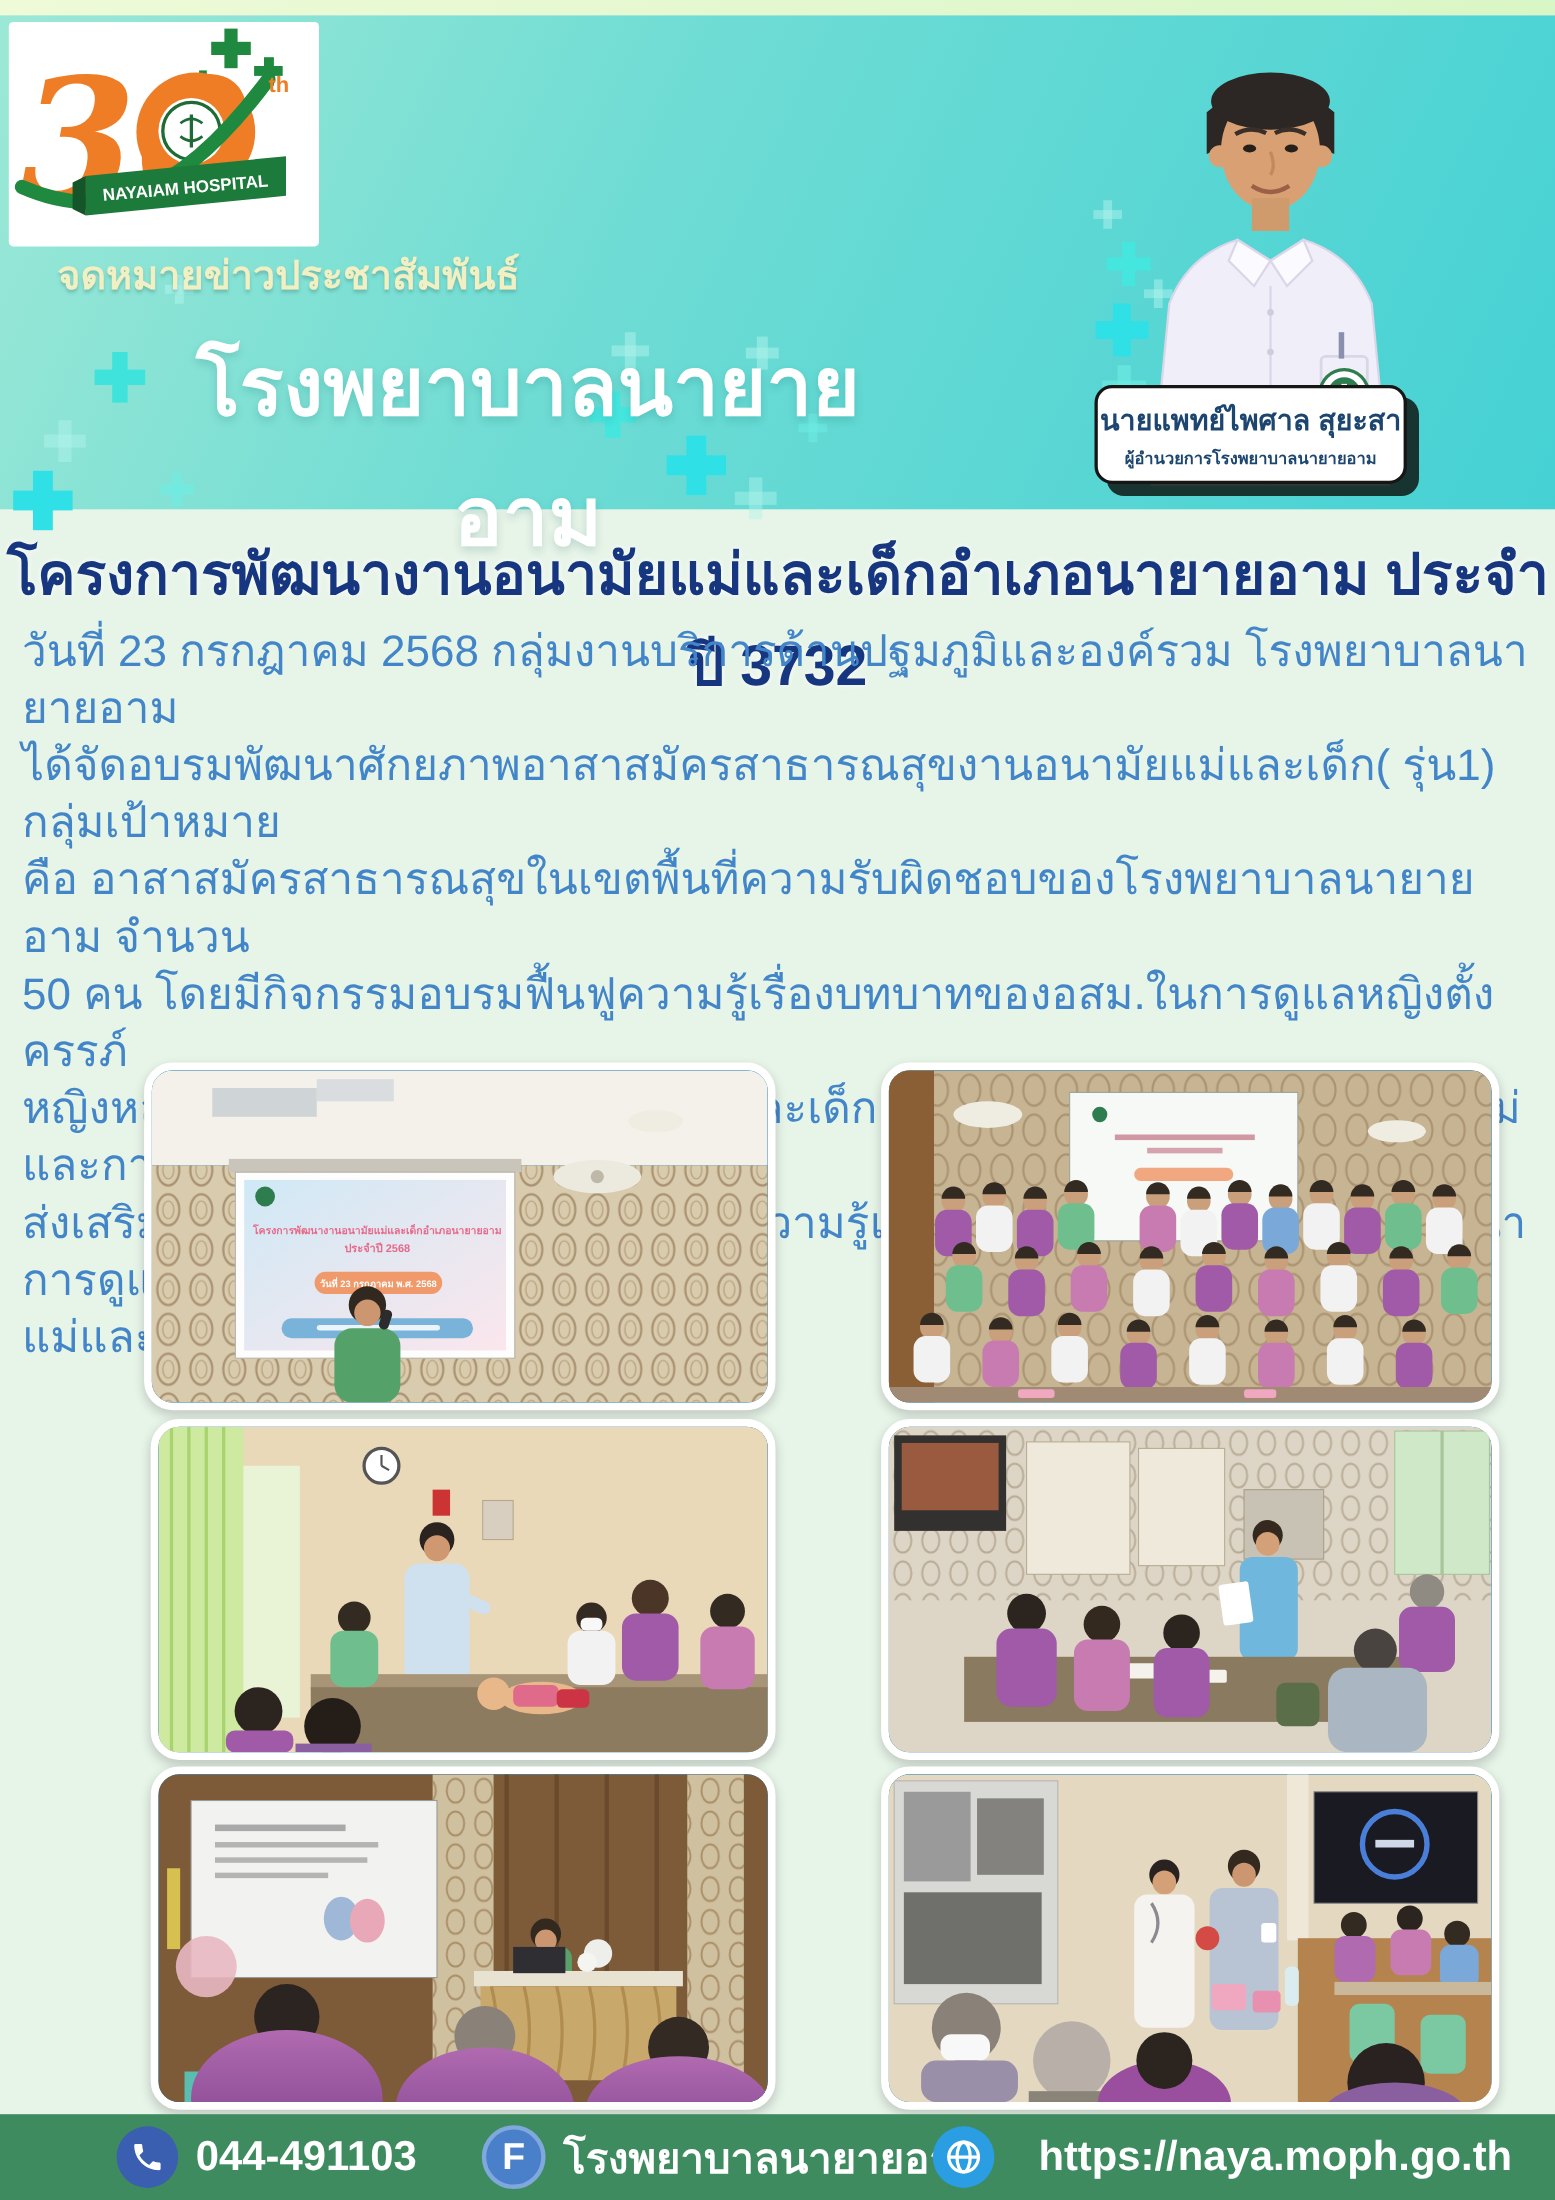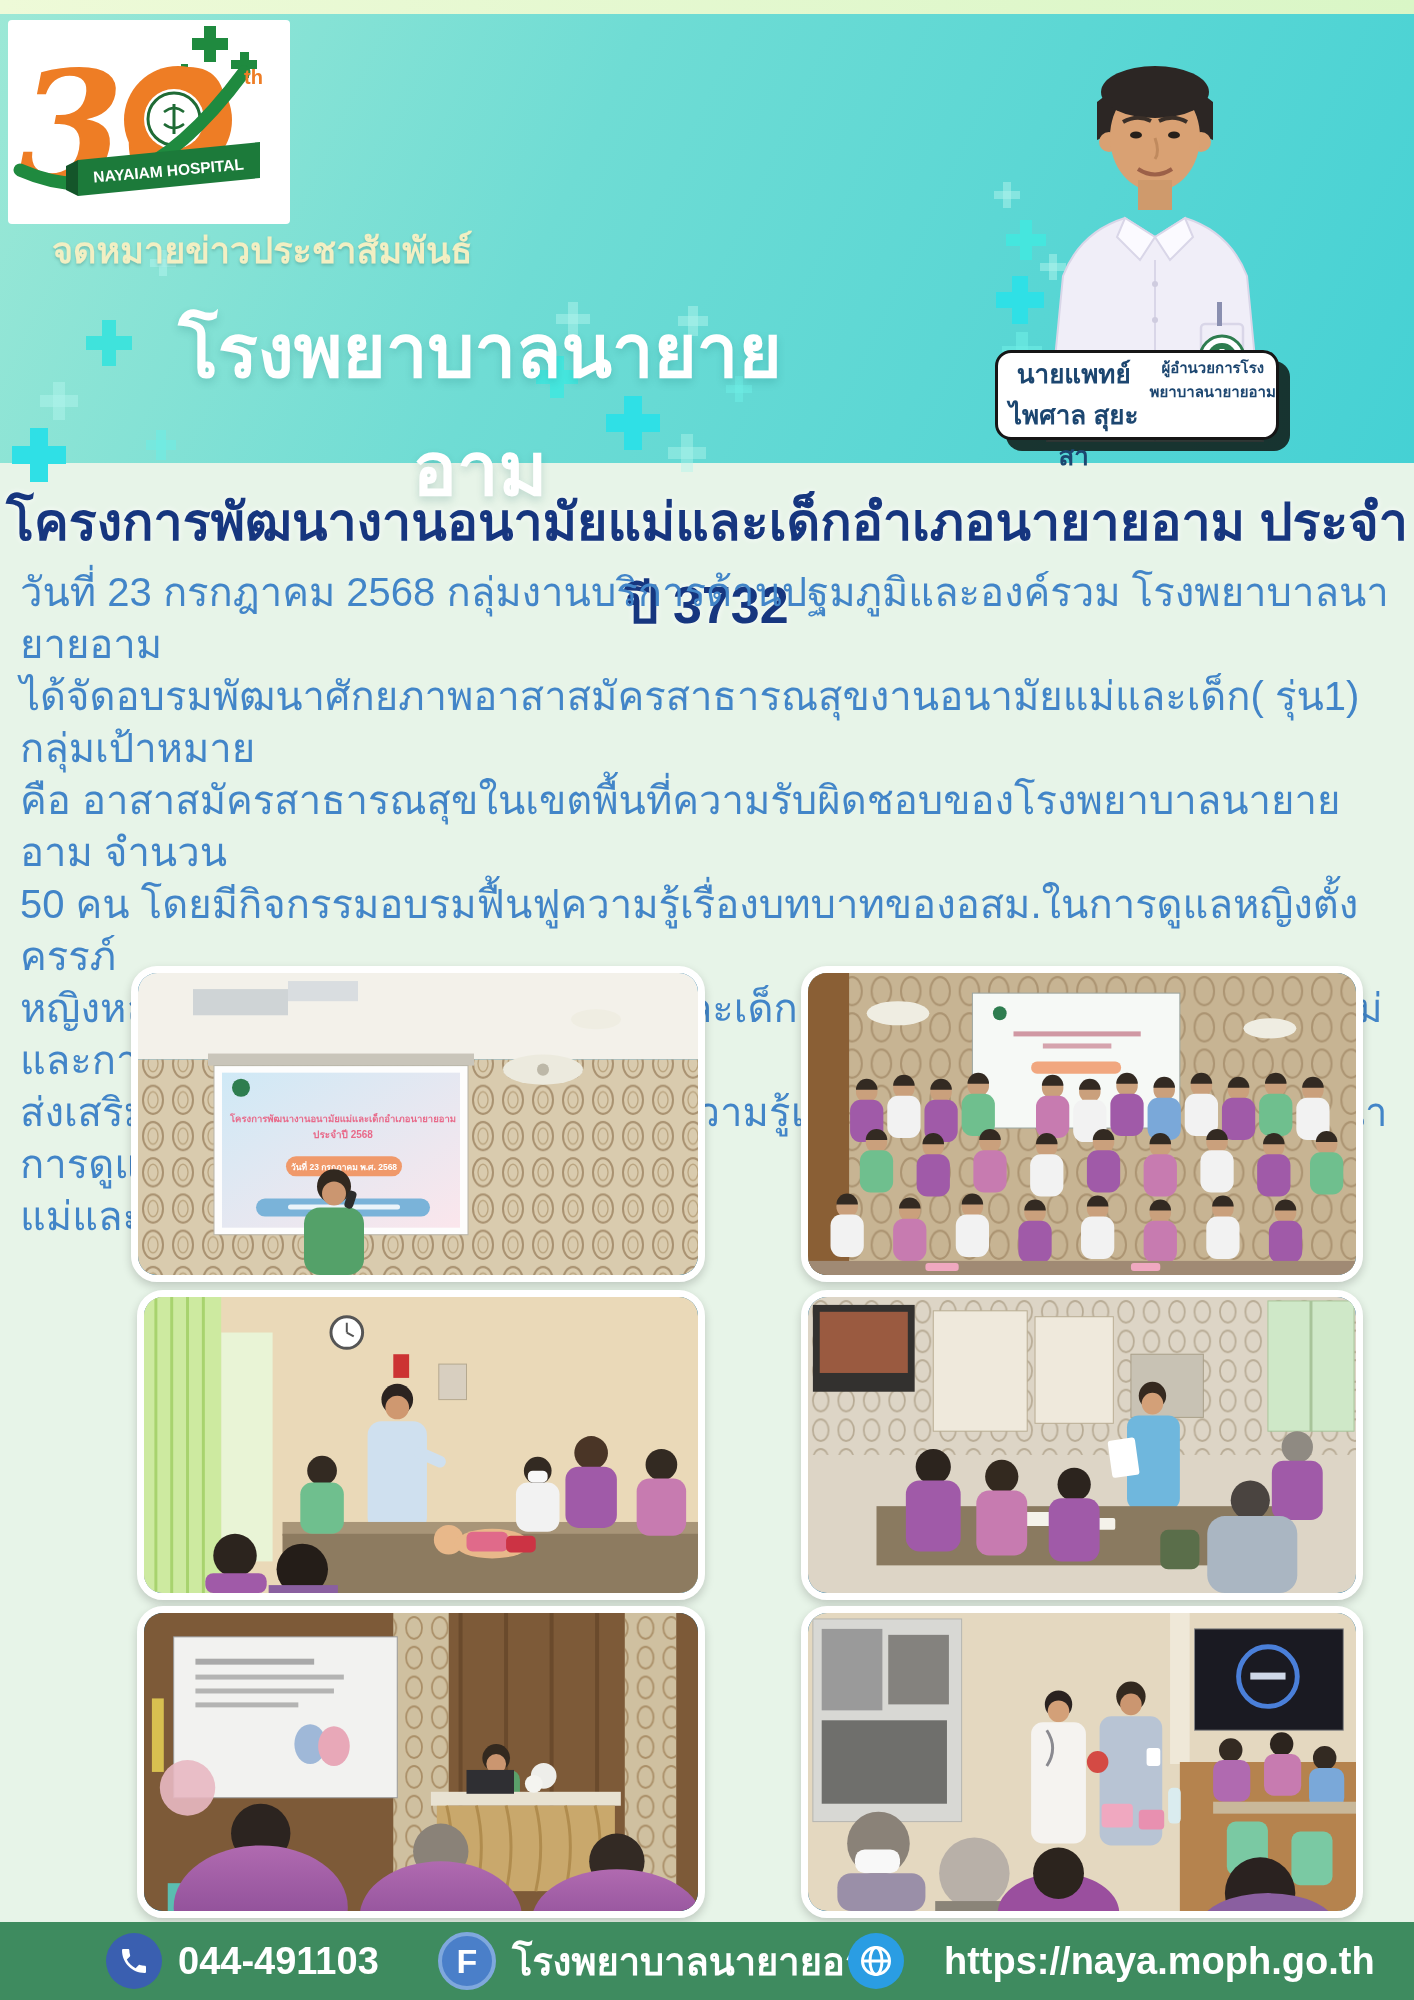--- a/index.html
+++ b/index.html
@@ -12,21 +12,21 @@
   #header{position:absolute;left:0;top:14px;width:1414px;height:449px;
           background:linear-gradient(115deg,#9ce8d6 0%,#6fdcd4 40%,#45d1d4 100%);}
   #logo-box{position:absolute;left:8px;top:6px;width:282px;height:204px;background:#fff;border-radius:4px;}
   #newsletter-title{position:absolute;left:52px;top:208px;width:600px;
           font-size:36px;font-weight:bold;color:#f2efc3;text-shadow:0 2px 3px rgba(60,120,110,.35);}
   #hospital-name{position:absolute;left:140px;top:278px;width:680px;text-align:center;
           font-size:74px;font-weight:bold;color:#ffffff;text-shadow:0 4px 8px rgba(0,90,90,.18);}
   #doctor{position:absolute;left:1005px;top:26px;width:300px;height:402px;}
   #director-caption{position:absolute;left:995px;top:336px;width:278px;height:84px;background:#fff;
           border:3px solid #161616;border-radius:16px;box-shadow:11px 11px 0 rgba(14,24,19,.85);
-          display:flex;flex-direction:row;justify-content:center;text-align:center;z-index:5;}
+          display:flex;flex-direction:column;justify-content:center;text-align:center;z-index:5;}
   #director-caption .l1{font-size:26px;font-weight:bold;color:#1c4670;}
   #director-caption .l2{font-size:15px;font-weight:bold;color:#1c4670;margin-top:3px;}
 
   .cross{position:absolute;}
   .cross::before{content:"";position:absolute;left:34%;top:0;width:32%;height:100%;background:var(--c);}
   .cross::after{content:"";position:absolute;top:34%;left:0;height:32%;width:100%;background:var(--c);}
 
   
   #headline{position:absolute;left:0;top:480px;width:1414px;text-align:center;
             font-size:52px;font-weight:bold;color:#16367f;text-shadow:0 0 6px rgba(255,255,255,.9);}

